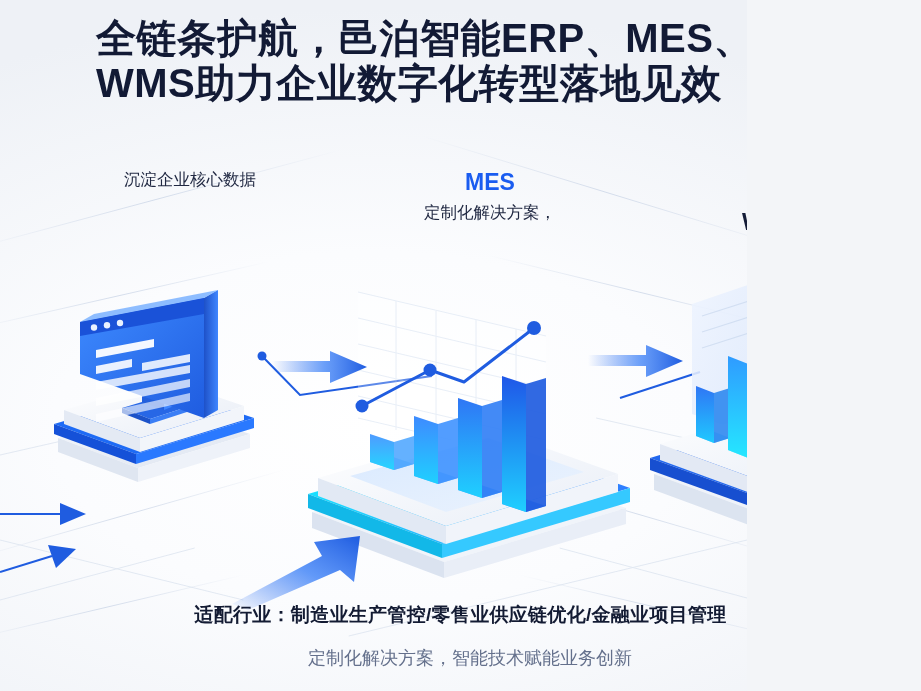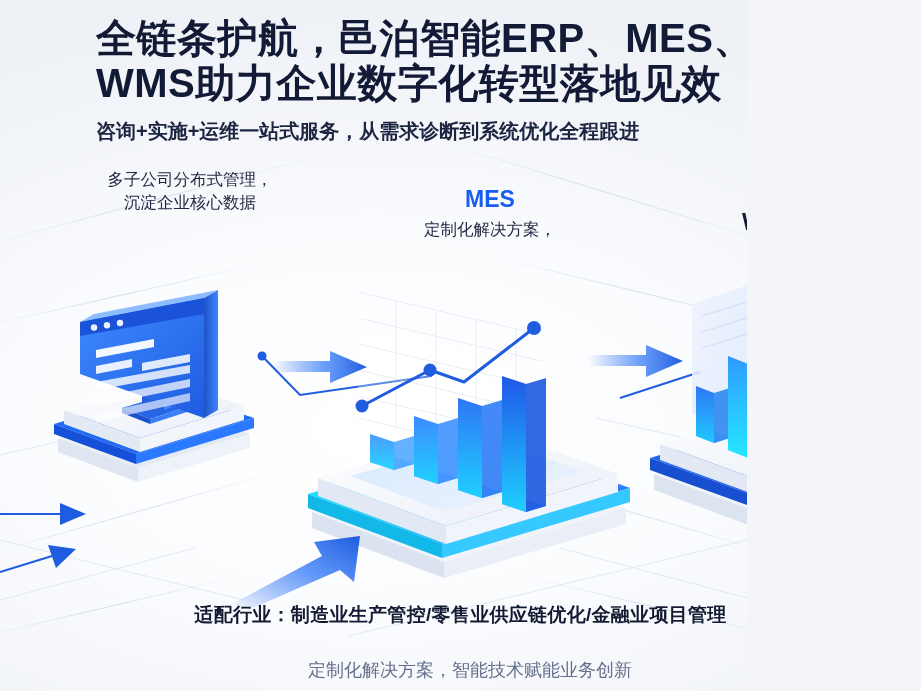--- a/index.html
+++ b/index.html
@@ -30,21 +30,21 @@
   }
   .subhead{
     margin-top:12px;font-size:20px;line-height:26px;font-weight:bold;
     color:#1c2542;white-space:nowrap;
   }
 
   
   .cols{position:absolute;left:0;top:168px;width:921px;height:100px;}
   .col{position:absolute;text-align:center;}
   .col.c1{left:40px;width:300px;}
-  .col.c2{left:340px;width:300px;margin-top:17px;}
+  .col.c2{left:340px;width:300px;}
   .col.c3{left:620px;width:300px;}
   .col-title{
     font-size:23px;font-weight:bold;line-height:28px;margin-bottom:5px;
   }
   .col-title.blue{color:#1a5cf0;}
   .col-title.navy{color:#141c38;margin-top:40px;}
   .col-desc{
     font-size:16.5px;line-height:23px;color:#1f2741;font-weight:500;
   }
 
@@ -65,21 +65,21 @@
   .mes-scene{left:296px;top:280px;width:350px;height:300px;}
   .wms-scene{left:634px;top:258px;width:300px;height:290px;}
 
   
   .footer{position:absolute;left:0;top:600px;width:921px;text-align:center;}
   .foot-main{
     font-size:19px;font-weight:bold;color:#131b33;line-height:30px;
     white-space:nowrap;letter-spacing:.3px;
   }
   .foot-sub{
-    margin-top:28px;font-size:18px;color:#64708c;line-height:24px;
+    margin-top:16px;font-size:18px;color:#64708c;line-height:24px;
     white-space:nowrap;
     padding-left:19px;
   }
 </style>
 </head>
 <body>
 
 <div class="stage">
 
   <div class="bg-lines">
@@ -110,27 +110,25 @@
         <path d="M690 548 L921 598"></path>
         <path d="M430 636 L921 540"></path>
         <path d="M0 540 L300 600"></path>
       </g>
     </svg>
   </div>
 
   <div class="headline">
     <div class="h-line">全链条护航，邑泊智能ERP、MES、</div>
     <div class="h-line">WMS助力企业数字化转型落地见效</div>
-    <div class="subhead">咨询+实施+运维一站式服务，从需求诊断到系统优化全程跟进</div>
   </div>
 
   <div class="cols">
 
     <div class="col c1">
-      <div class="col-desc">多子公司分布式管理，</div>
       <div class="col-desc">沉淀企业核心数据</div>
     </div>
 
     <div class="col c2">
       <div class="col-title blue">MES</div>
       <div class="col-desc">定制化解决方案，</div>
     </div>
 
     <div class="col c3">
       <div class="col-title navy">WMS</div>

